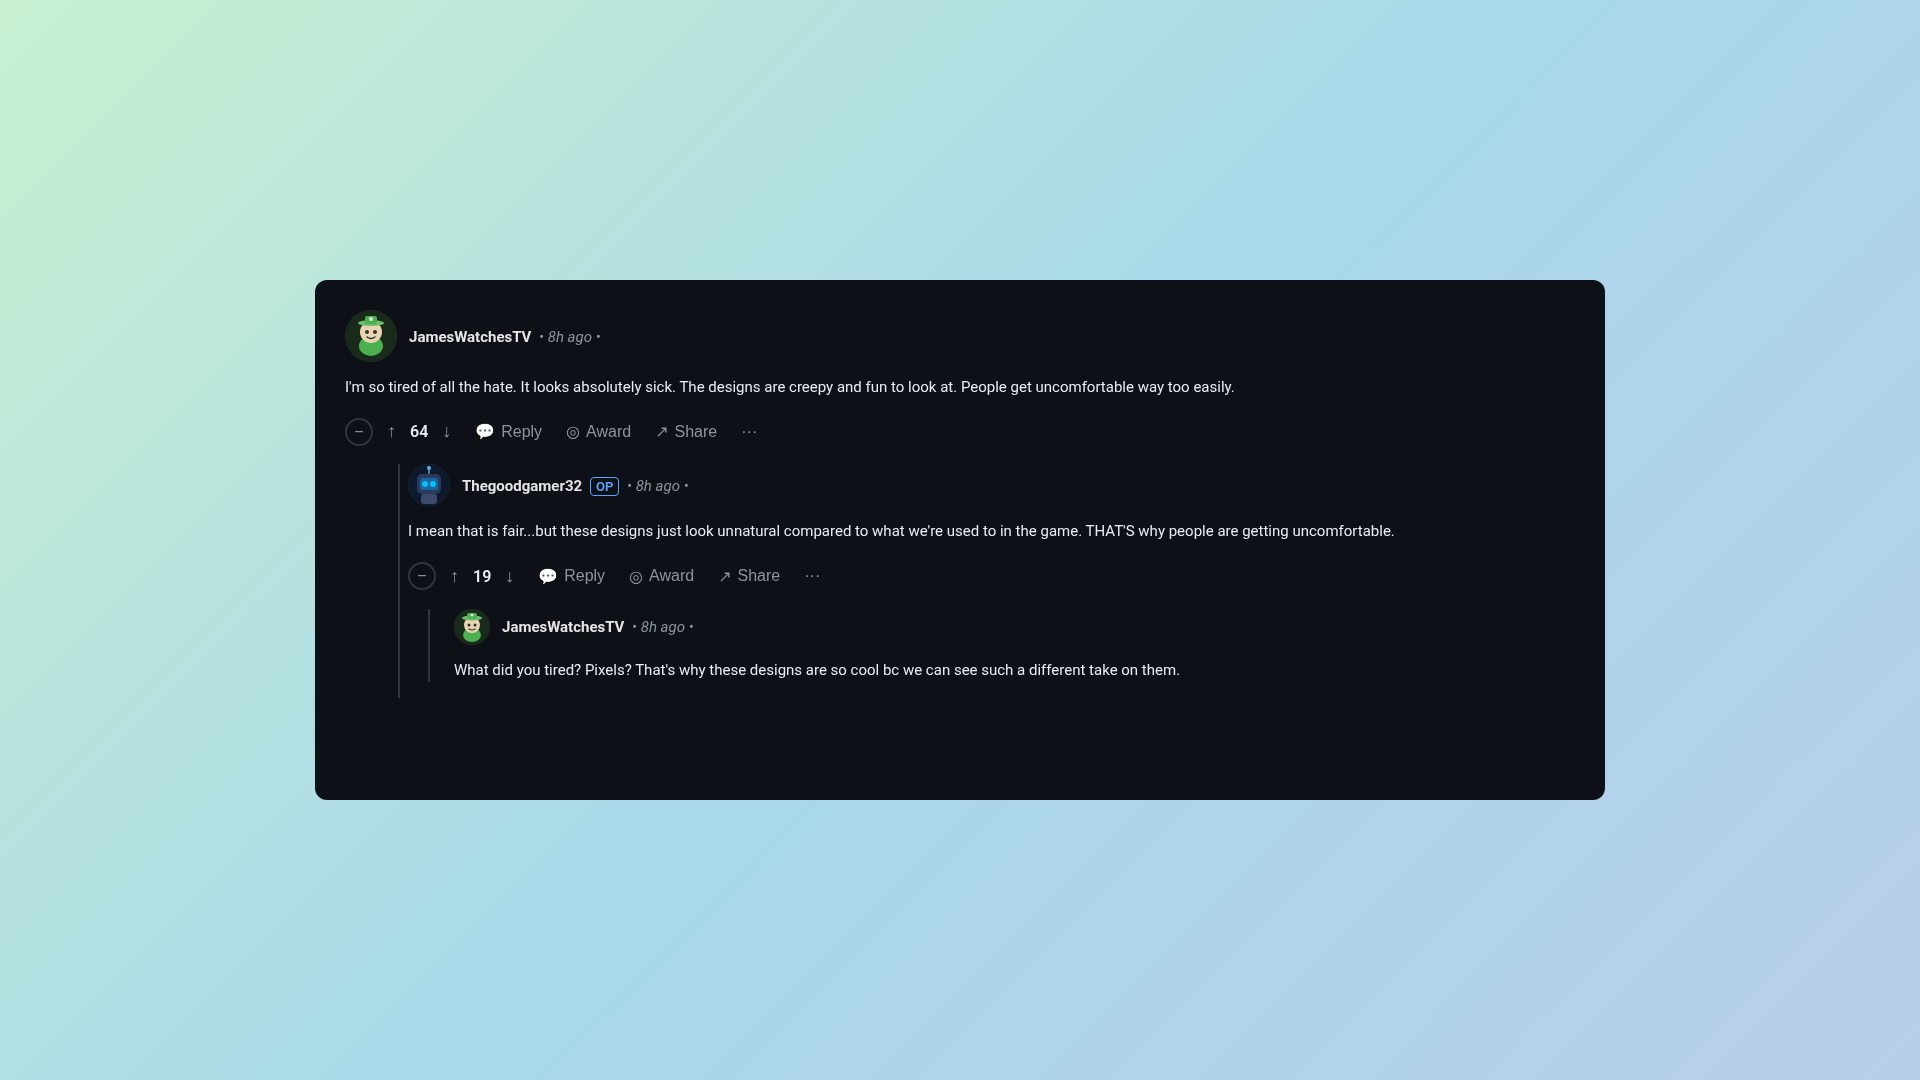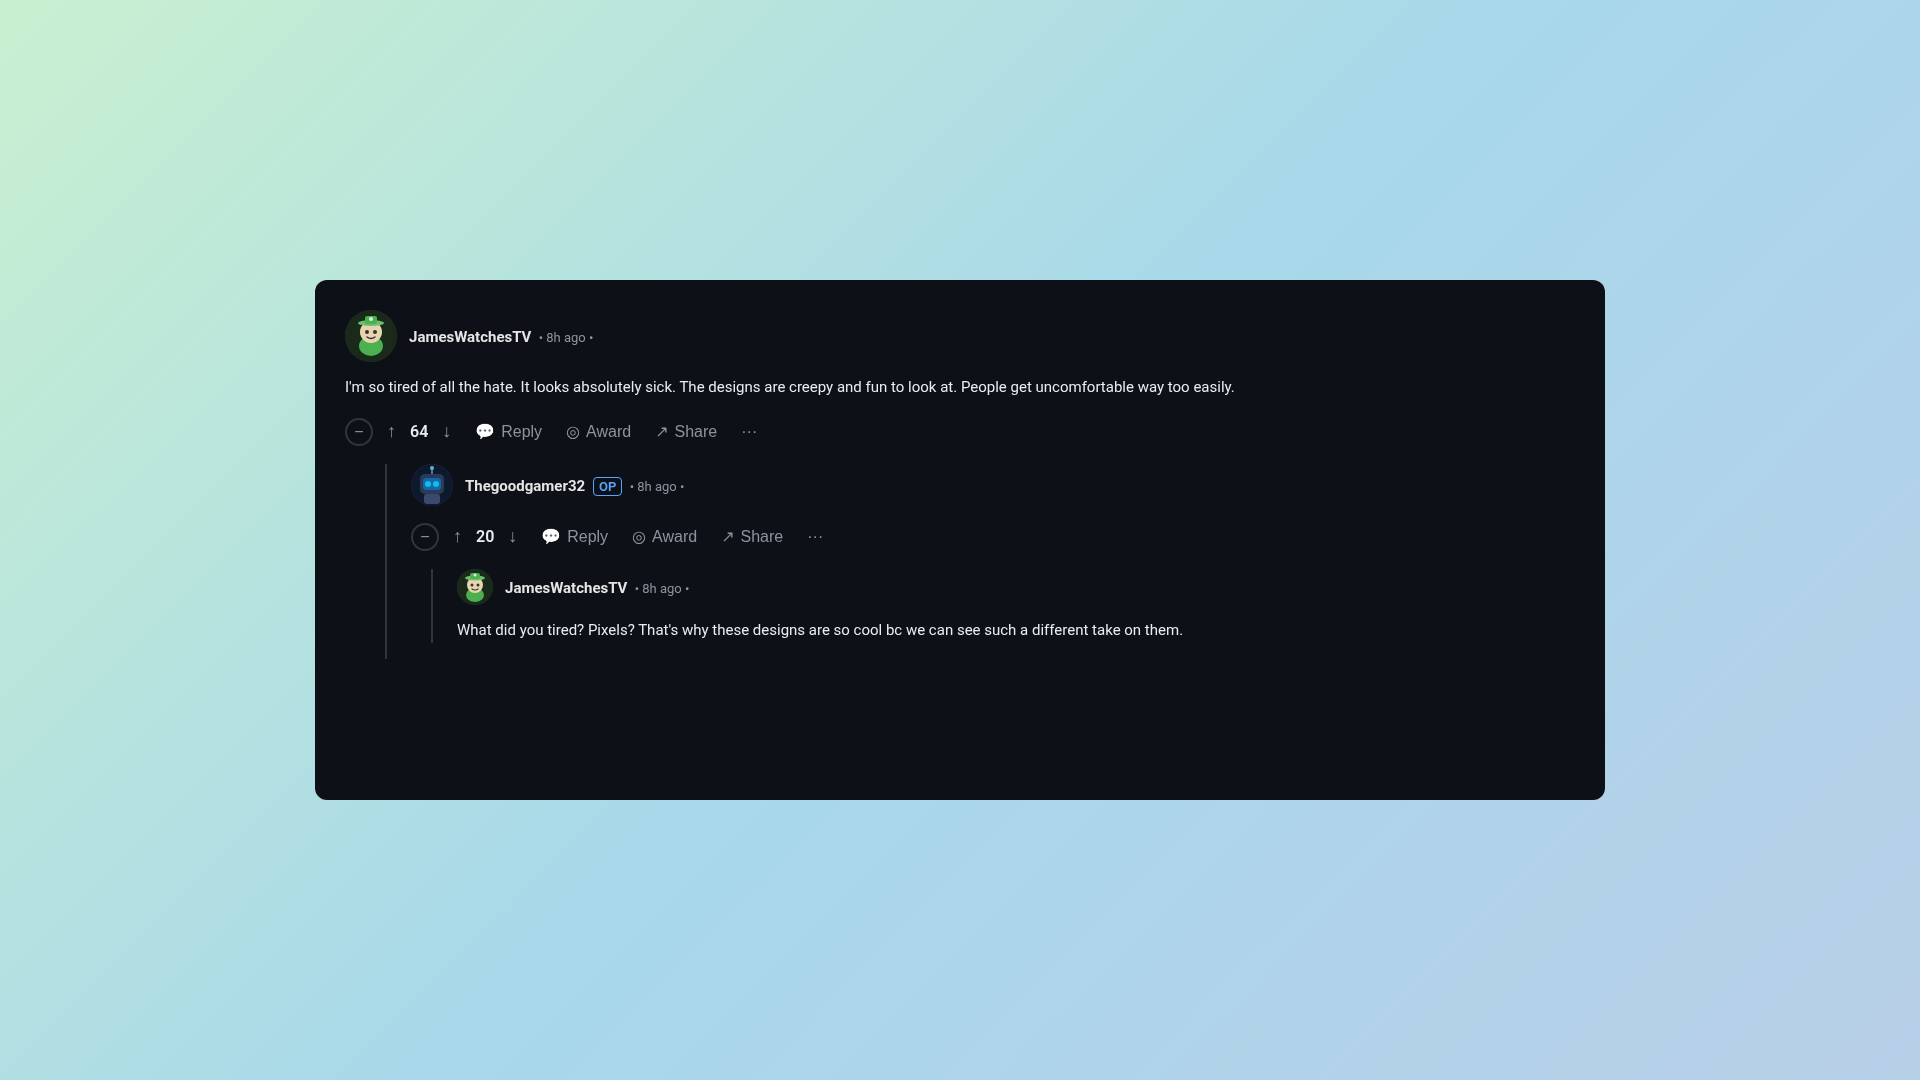--- a/index.html
+++ b/index.html
@@ -63,22 +63,23 @@
       height: 36px;
     }
 
     .username {
       font-weight: 700;
       font-size: 15px;
       color: #e5e5e5;
     }
 
     .meta {
-      font-size: 13px;
+      font-size: 15px;
       color: #8b949e;
+      font-style: italic;
     }
 
     .op-badge {
       background: transparent;
       color: #58a6ff;
       font-size: 13px;
       font-weight: 600;
       border: 1px solid #58a6ff;
       border-radius: 4px;
       padding: 1px 5px;
@@ -127,23 +128,23 @@
       font-size: 16px;
     }
 
     .action-bar-row {
       display: flex;
       align-items: center;
       gap: 4px;
     }
 
     .nested-comment {
-      margin-left: 40px;
+      margin-left: 53px;
       border-left: 2px solid #30363d;
-      padding-left: 24px;
+      padding-left: 8px;
     }
 
     .nested-comment-2 {
       margin-left: 50px;
       border-left: 2px solid #30363d;
       padding-left: 24px;
     }
   </style>
 </head>
 <body>
@@ -237,30 +238,31 @@
         </div>
         <div>
           <span class="username">Thegoodgamer32</span>
           <span class="op-badge">OP</span>
           <span class="meta">
             &nbsp;<span>•</span> <span>8h ago</span> <span>•</span>
           </span>
         </div>
       </div>
 
+      <div class="comment-body" style="margin-left:0;">I mean that is fair...but these designs just look unnatural compared to what we're used to in the game. THAT'S why people are getting uncomfortable.</div>
 
       <div class="action-bar-row">
         <button class="collapse-btn">
           <span>−</span>
         </button>
 
         <button class="action-btn">
           <span style="font-size:18px;">↑</span>
         </button>
-        <span class="vote-count">20</span>
+        <span class="vote-count">19</span>
         <button class="action-btn">
           <span style="font-size:18px;">↓</span>
         </button>
 
         <button class="action-btn">
           <span>💬</span>
           <span>Reply</span>
         </button>
 
         <button class="action-btn">

